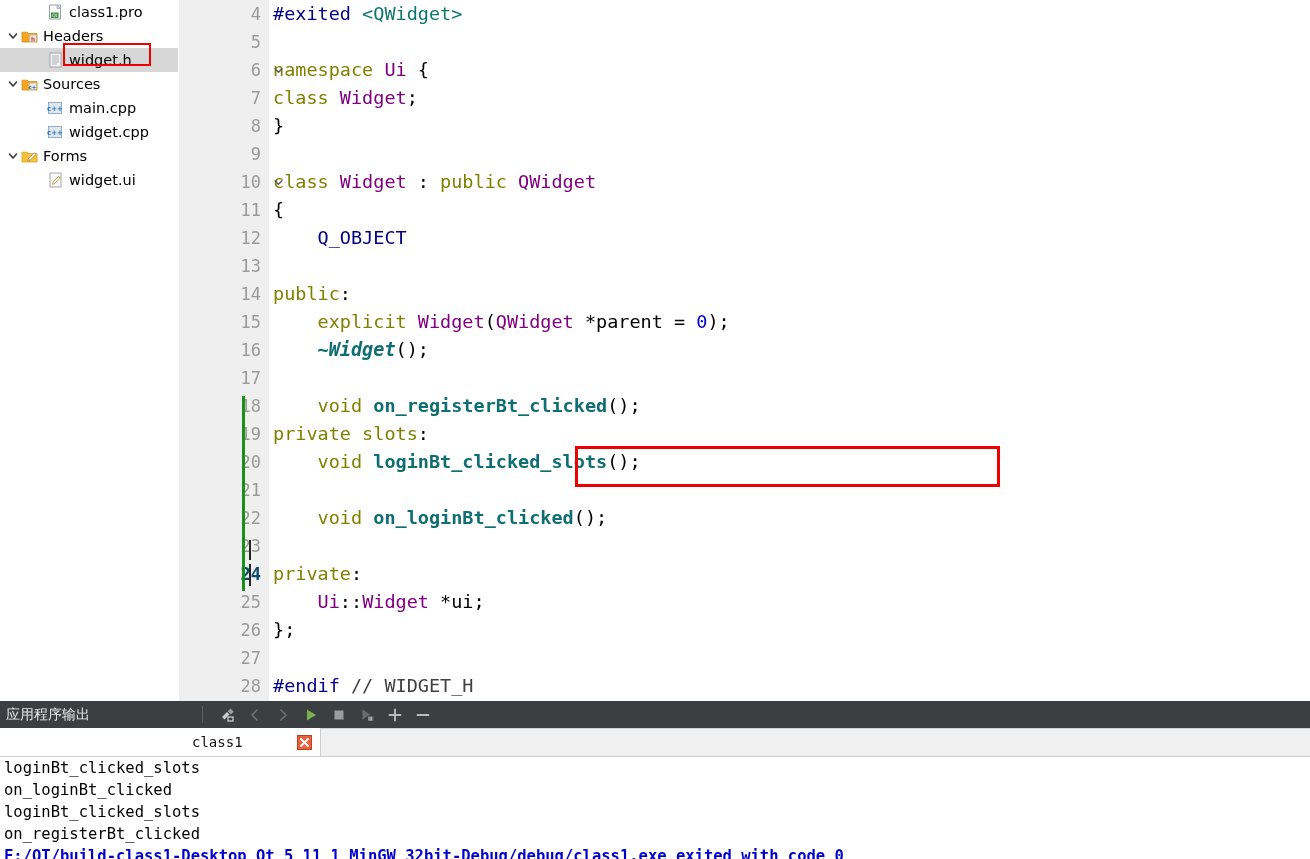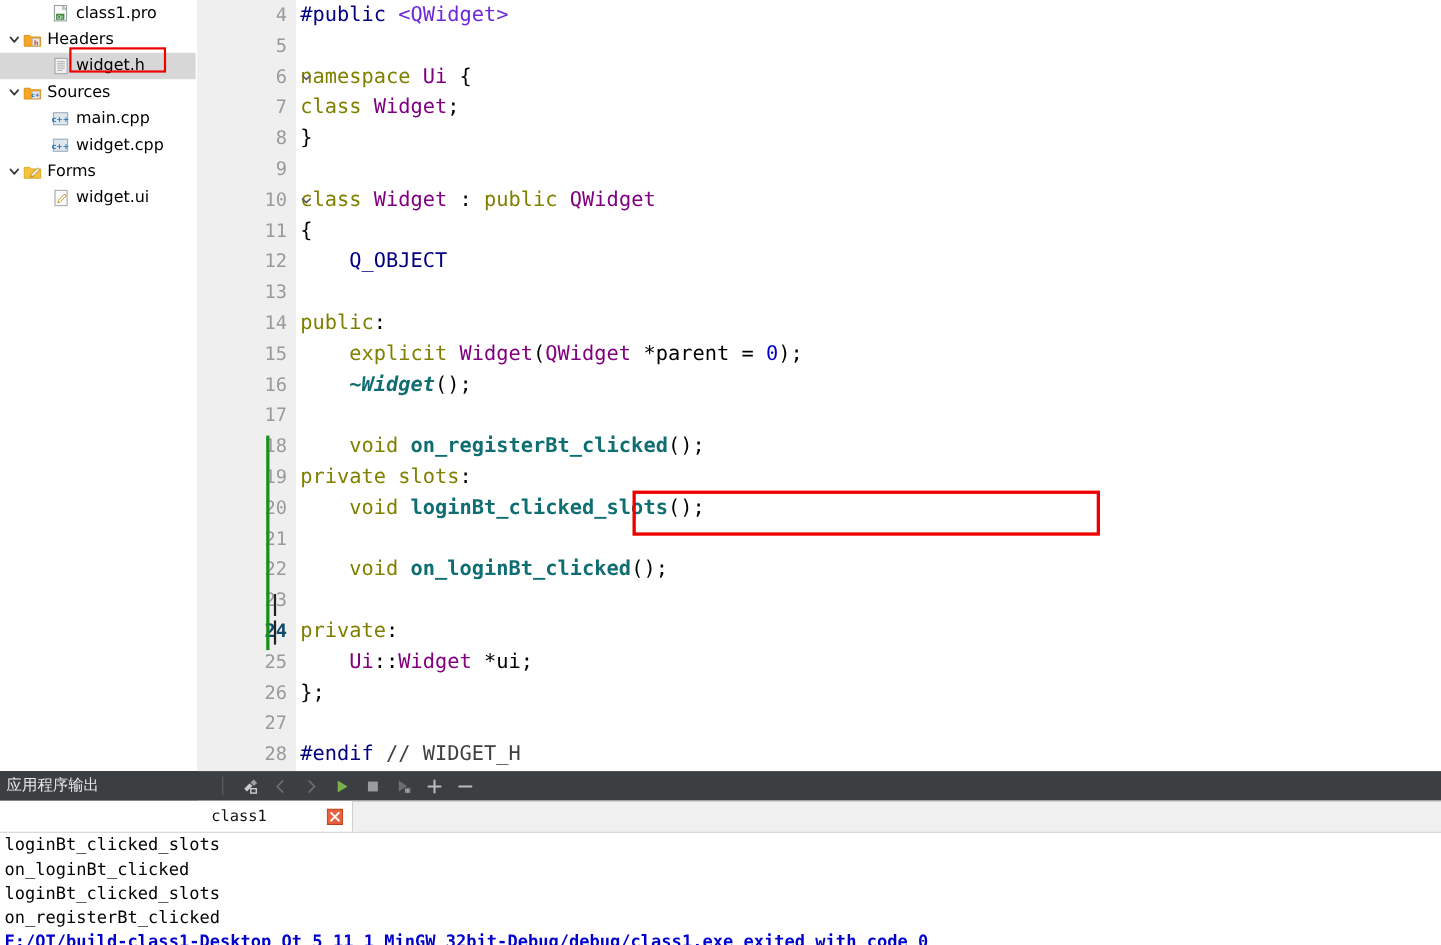--- a/index.html
+++ b/index.html
@@ -180,21 +180,21 @@
     font-size: 18.5px;
     white-space: pre;
     color: #000000;
   }
   
   .k   { color: #808000; }                 
   .ty  { color: #800080; }                 
   .fn  { color: #0e6e72; font-weight: bold; }  
   .dt  { color: #0e6e72; font-weight: bold; font-style: italic; } 
   .pp  { color: #000080; }                 
-  .st  { color: #6d28d9; }                 
+  .st  { color: #0f766e; }                 
   .cm  { color: #404040; }                 
   .nu  { color: #0000cd; }                 
   .mc  { color: #000080; }                 
   .pl  { color: #000000; }                 
 
   
   .redbox-code {
     position: absolute;
     left: 306px;
     top: 446px;
@@ -463,21 +463,21 @@
             <div class="gut-row">26</div>
             <div class="gut-row">27</div>
             <div class="gut-row">28</div>
           </div>
       </div>
       <div class="changebar"></div>
       <div class="caret2"></div>
       <div class="caret"></div>
       <div class="code-area">
         <div id="code-host">
-            <div class="code-row"><span class="pp">#public</span> <span class="st">&lt;QWidget&gt;</span></div>
+            <div class="code-row"><span class="pp">#exited</span> <span class="st">&lt;QWidget&gt;</span></div>
             <div class="code-row">&nbsp;</div>
             <div class="code-row"><span class="k">namespace</span> <span class="ty">Ui</span> {</div>
             <div class="code-row"><span class="k">class</span> <span class="ty">Widget</span>;</div>
             <div class="code-row">}</div>
             <div class="code-row">&nbsp;</div>
             <div class="code-row"><span class="k">class</span> <span class="ty">Widget</span> : <span class="k">public</span> <span class="ty">QWidget</span></div>
             <div class="code-row">{</div>
             <div class="code-row">    <span class="mc">Q_OBJECT</span></div>
             <div class="code-row">&nbsp;</div>
             <div class="code-row"><span class="k">public</span>:</div>

